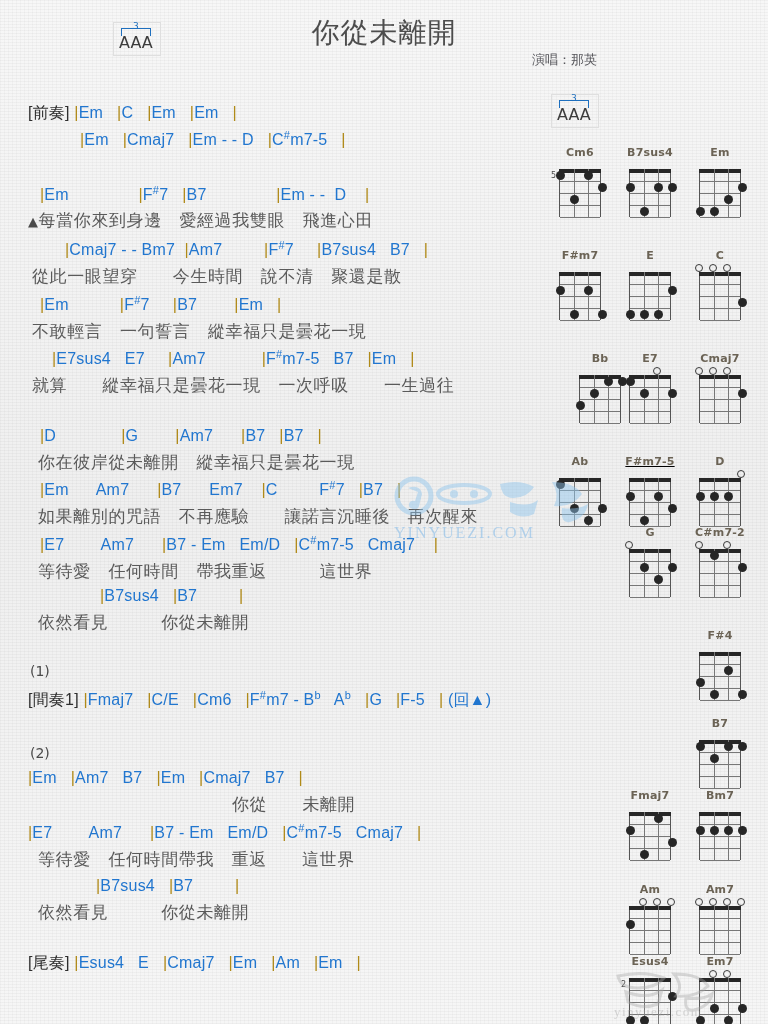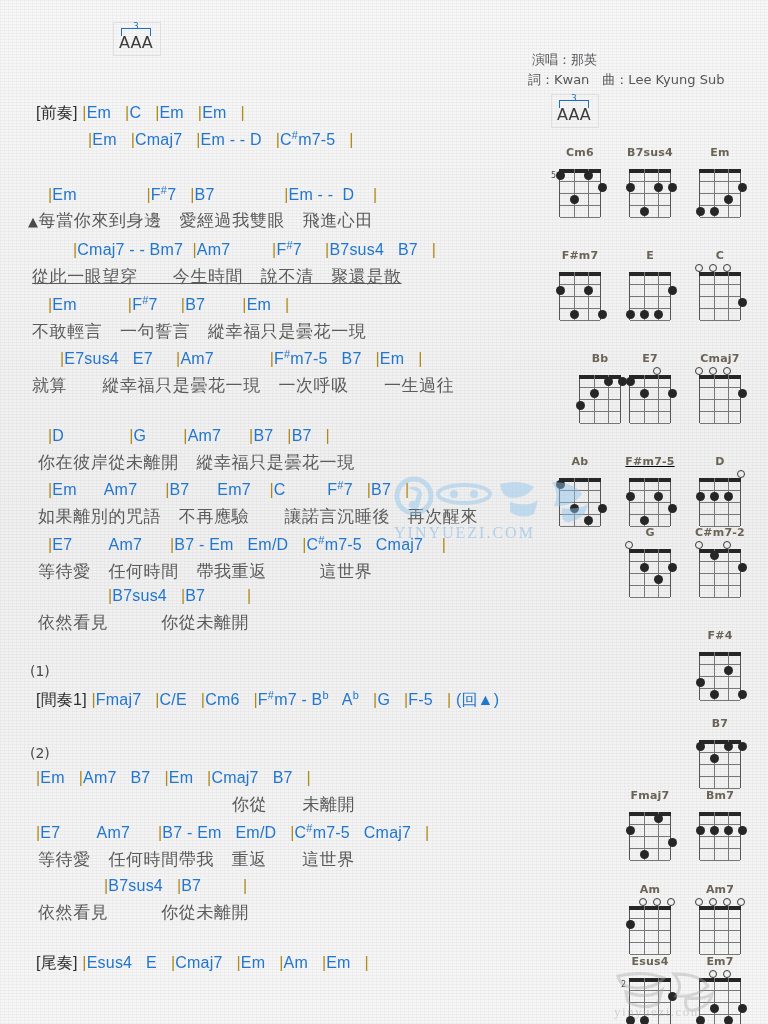--- a/index.html
+++ b/index.html
@@ -93,21 +93,20 @@
   
   .chordline, .lyricline, .marker-line, .section-line {
     position: absolute;
     white-space: pre;
     font-family: "Liberation Sans", "DejaVu Sans", sans-serif;
   }
   .chordline {
     font-size: 16px;
     color: #2176cf;
     letter-spacing: 0.2px;
-    margin-left: 8px;
   }
   .lyricline {
     font-size: 17px;
     color: #5a5a5a;
     letter-spacing: 0.6px;
     font-family: "DejaVu Sans", sans-serif;
   }
   .bar { color: #b08a18; }
   .sect { color: #2e2e2e; }
   .dash { color: #2176cf; }
@@ -201,43 +200,43 @@
     font-family: "Liberation Serif", serif;
   }
 </style>
 </head>
 <body>
 
 <div id="paper-texture"></div>
 
 <div id="sheet">
 
+  <div id="song-title">你從未離開</div>
 
   <div class="credit-line" id="credit-singer">演唱：那英</div>
-  <div class="credit-line" id="credit-writers">詞：Kwan　曲：Lee Kyung Sub</div>
 
   <div class="triplet-box" id="triplet-top-left">
     <div class="triplet-bracket"></div>
     <div class="triplet-num">3</div>
     <div class="triplet-letters">AAA</div>
   </div>
 
   <div class="triplet-box" id="triplet-top-right">
     <div class="triplet-bracket"></div>
     <div class="triplet-num">3</div>
     <div class="triplet-letters">AAA</div>
   </div>
 
   <div id="lines-layer">
       <div class="chordline" style="left: 28px; top: 103px;"><span class="sect">[前奏]</span> <span class="bar">|</span>Em   <span class="bar">|</span>C   <span class="bar">|</span>Em   <span class="bar">|</span>Em   <span class="bar">|</span></div>
       <div class="chordline" style="left: 80px; top: 131px;"><span class="bar">|</span>Em   <span class="bar">|</span>Cmaj7   <span class="bar">|</span>Em <span class="dash">-</span> <span class="dash">-</span> D   <span class="bar">|</span>C<span class="sup">#</span>m7-5   <span class="bar">|</span></div>
       <div class="chordline" style="left: 40px; top: 186px;"><span class="bar">|</span>Em               <span class="bar">|</span>F<span class="sup">#</span>7   <span class="bar">|</span>B7               <span class="bar">|</span>Em <span class="dash">-</span> <span class="dash">-</span>  D    <span class="bar">|</span></div>
       <div class="lyricline" style="left: 28px; top: 209px;"><span class="tri">▲</span>每當你來到身邊　愛經過我雙眼　飛進心田</div>
       <div class="chordline" style="left: 65px; top: 241px;"><span class="bar">|</span>Cmaj7 <span class="dash">-</span> <span class="dash">-</span> Bm7  <span class="bar">|</span>Am7         <span class="bar">|</span>F<span class="sup">#</span>7     <span class="bar">|</span>B7sus4   B7   <span class="bar">|</span></div>
-      <div class="lyricline" style="left: 32px; top: 265px; text-decoration: underline;">從此一眼望穿　　今生時間　說不清　聚還是散</div>
+      <div class="lyricline" style="left: 32px; top: 265px;">從此一眼望穿　　今生時間　說不清　聚還是散</div>
       <div class="chordline" style="left: 40px; top: 296px;"><span class="bar">|</span>Em           <span class="bar">|</span>F<span class="sup">#</span>7     <span class="bar">|</span>B7        <span class="bar">|</span>Em   <span class="bar">|</span></div>
       <div class="lyricline" style="left: 32px; top: 320px;">不敢輕言　一句誓言　縱幸福只是曇花一現</div>
       <div class="chordline" style="left: 52px; top: 350px;"><span class="bar">|</span>E7sus4   E7     <span class="bar">|</span>Am7            <span class="bar">|</span>F<span class="sup">#</span>m7-5   B7   <span class="bar">|</span>Em   <span class="bar">|</span></div>
       <div class="lyricline" style="left: 32px; top: 374px;">就算　　縱幸福只是曇花一現　一次呼吸　　一生過往</div>
       <div class="chordline" style="left: 40px; top: 427px;"><span class="bar">|</span>D              <span class="bar">|</span>G        <span class="bar">|</span>Am7      <span class="bar">|</span>B7   <span class="bar">|</span>B7   <span class="bar">|</span></div>
       <div class="lyricline" style="left: 38px; top: 451px;">你在彼岸從未離開　縱幸福只是曇花一現</div>
       <div class="chordline" style="left: 40px; top: 481px;"><span class="bar">|</span>Em      Am7      <span class="bar">|</span>B7      Em7    <span class="bar">|</span>C         F<span class="sup">#</span>7   <span class="bar">|</span>B7   <span class="bar">|</span></div>
       <div class="lyricline" style="left: 38px; top: 505px;">如果離別的咒語　不再應驗　　讓諾言沉睡後　再次醒來</div>
       <div class="chordline" style="left: 40px; top: 536px;"><span class="bar">|</span>E7        Am7      <span class="bar">|</span>B7 <span class="dash">-</span> Em   Em/D   <span class="bar">|</span>C<span class="sup">#</span>m7-5   Cmaj7    <span class="bar">|</span></div>
       <div class="lyricline" style="left: 38px; top: 560px;">等待愛　任何時間　帶我重返　　　這世界</div>

